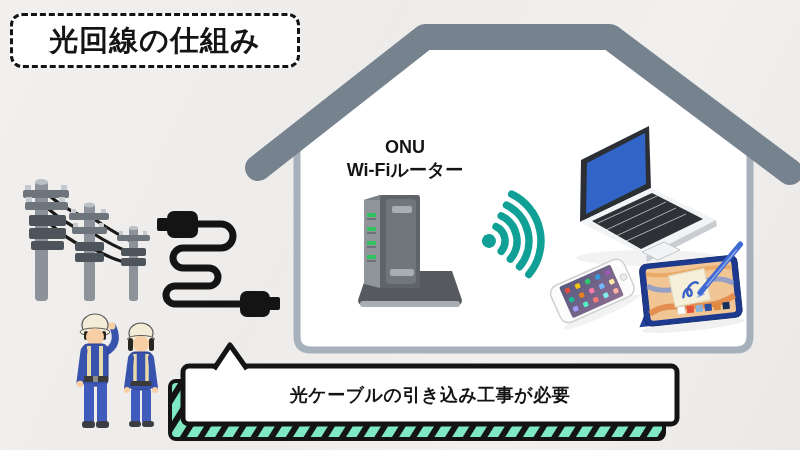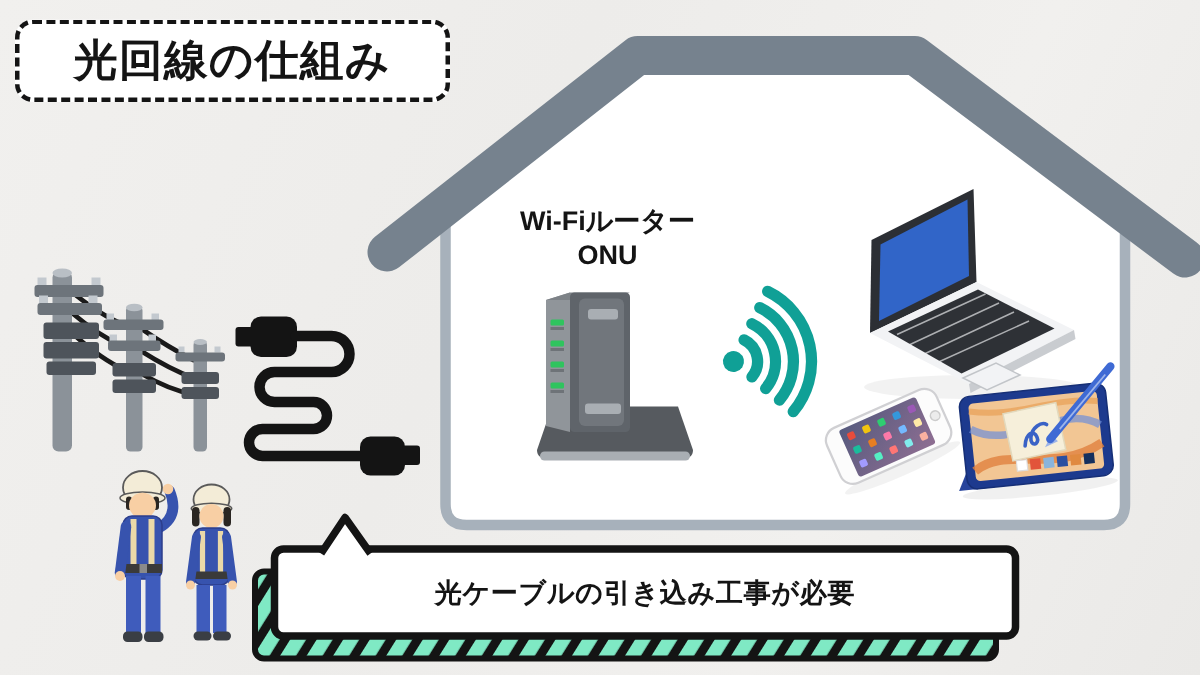--- a/index.html
+++ b/index.html
@@ -252,19 +252,19 @@
       <rect x="183" y="366" width="494" height="58" rx="6" fill="#ffffff" stroke="#141414" stroke-width="5"></rect>
       <path d="M214,369 L230,345 L247,369" fill="#ffffff" stroke="#141414" stroke-width="5" stroke-linejoin="round"></path>
     </g>
   </svg>
 
   <div class="title-box">
     <span>光回線の仕組み</span>
   </div>
 
   <div class="device-label">
+    <div>ONU</div>
     <div>Wi-Fiルーター</div>
-    <div>ONU</div>
   </div>
 
   <div class="callout-text">光ケーブルの引き込み工事が必要</div>
 
 </div>
 
 </body></html>

